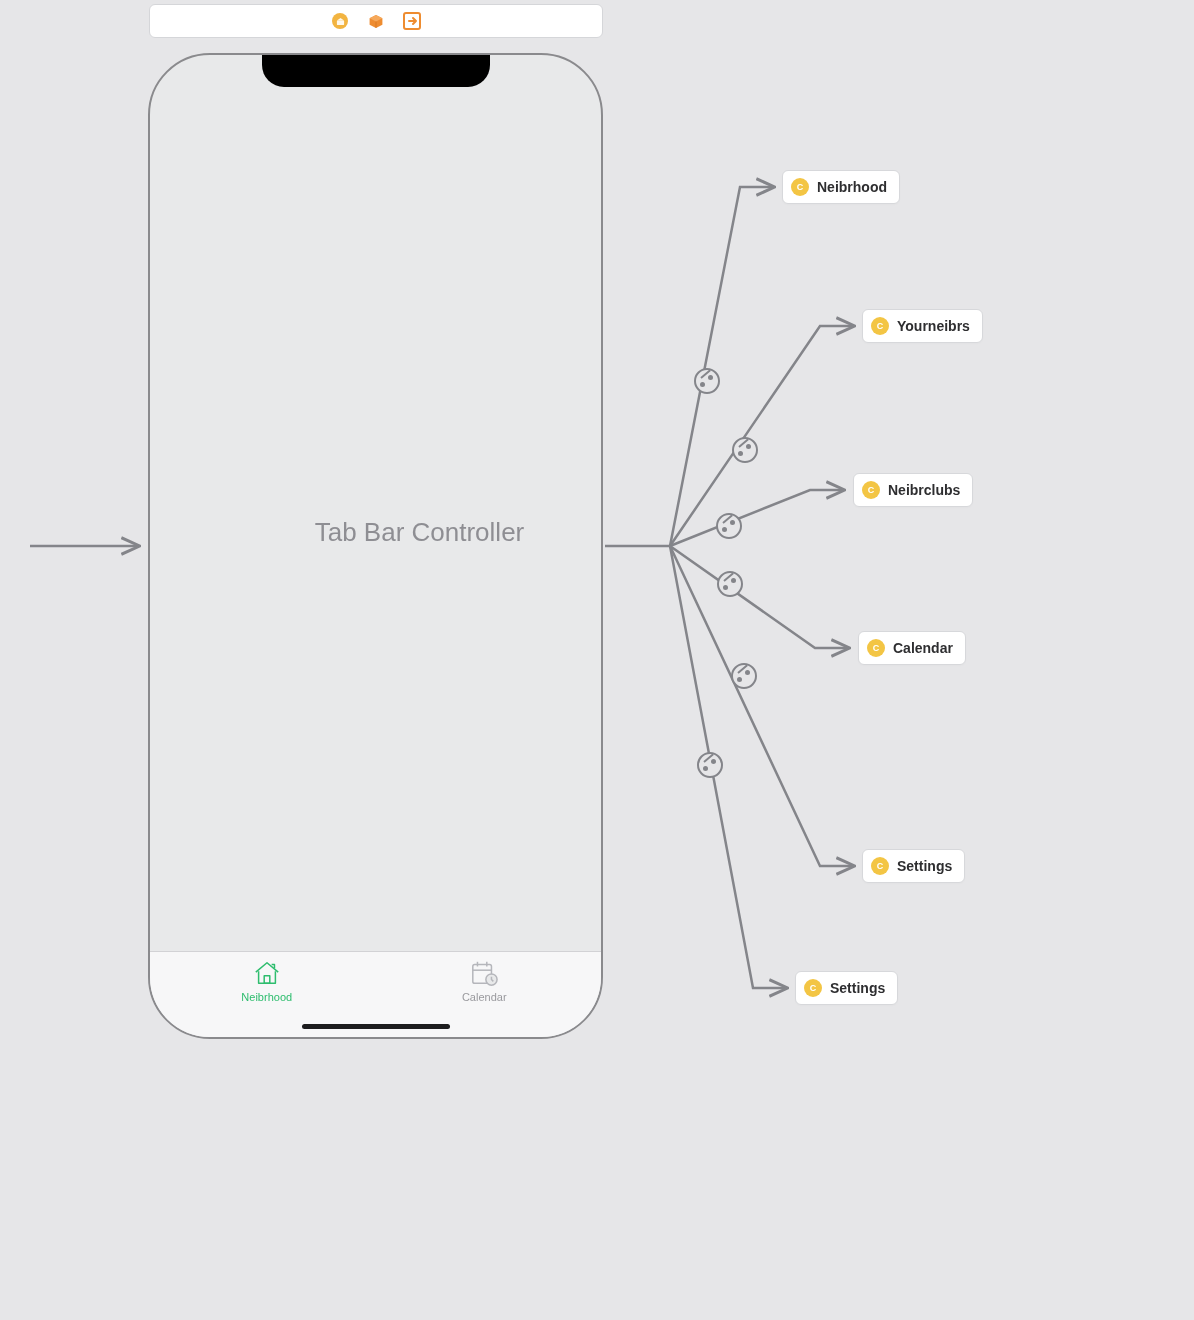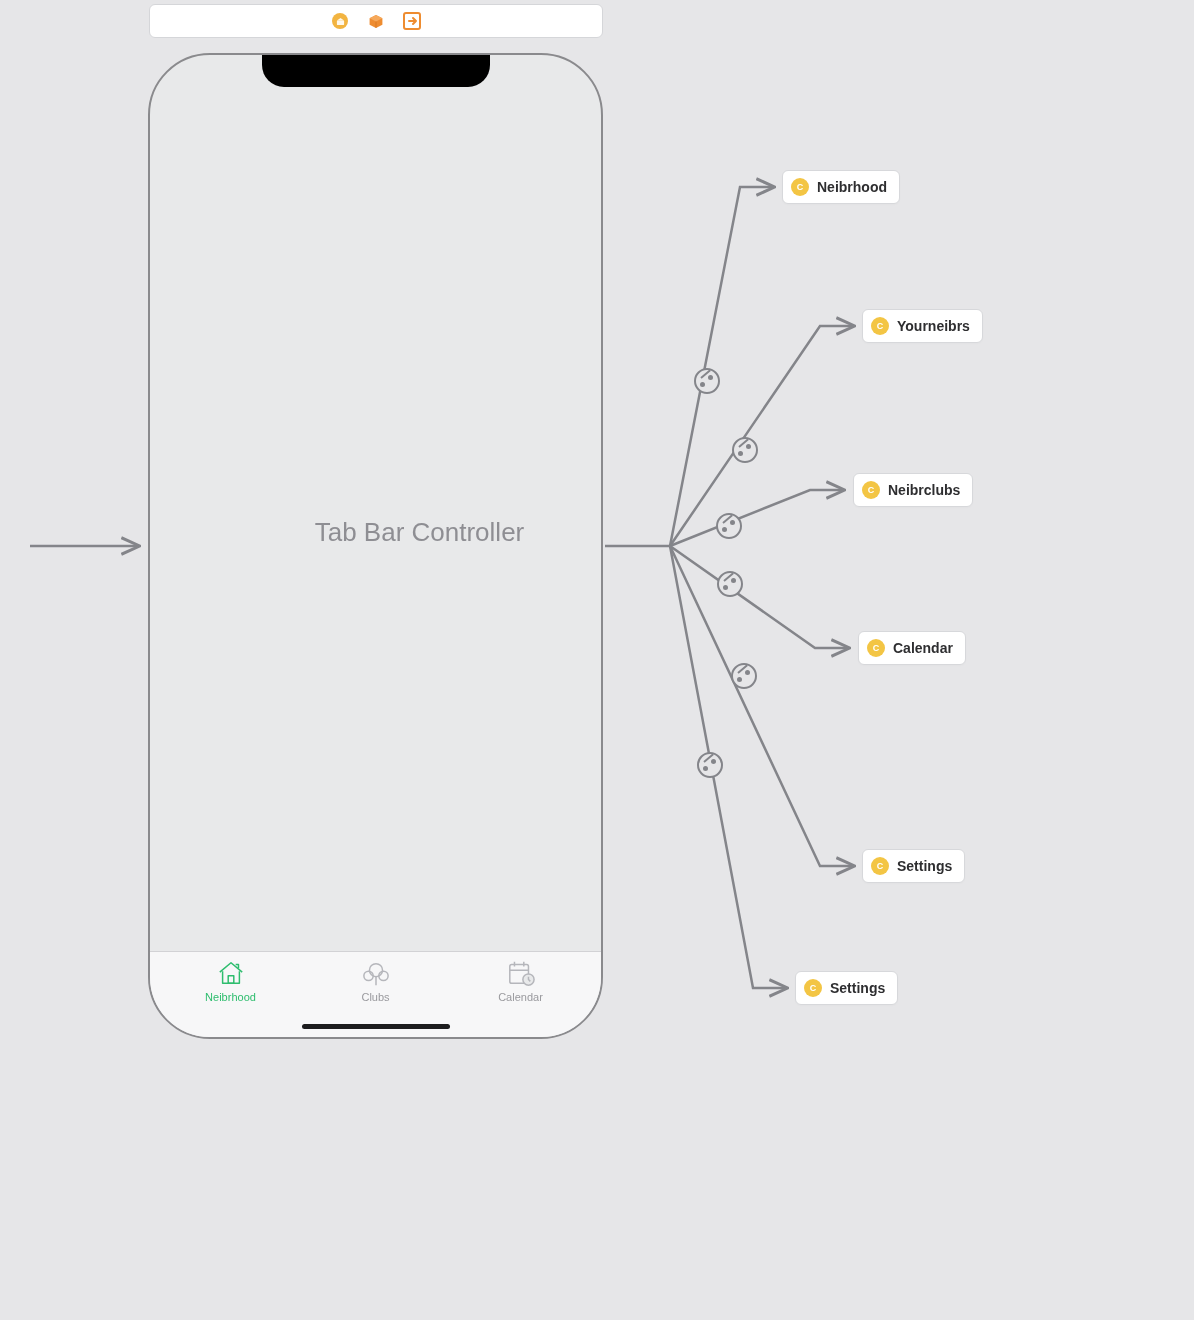--- a/index.html
+++ b/index.html
@@ -247,31 +247,20 @@
           <path d="M7,13 L7,26 L25,26 L25,13"></path>
           <rect x="13" y="18" width="6" height="8"></rect>
           <path d="M21,6 L24,6 L24,10"></path>
         </svg>
       </div>
       <span>Neibrhood</span>
     </div>
     <div class="tab">
       <div class="tab-icon">
         <svg width="30" height="28" viewBox="0 0 32 30" fill="none" stroke="#b5b6bb" stroke-width="1.6" stroke-linejoin="round">
-          <circle cx="16" cy="12" r="7"></circle>
-          <circle cx="8" cy="18" r="5"></circle>
-          <circle cx="24" cy="18" r="5"></circle>
-          <line x1="16" y1="19" x2="16" y2="28"></line>
-        </svg>
-      </div>
-      <span>Clubs</span>
-    </div>
-    <div class="tab">
-      <div class="tab-icon">
-        <svg width="30" height="28" viewBox="0 0 32 30" fill="none" stroke="#b5b6bb" stroke-width="1.6" stroke-linejoin="round">
           <rect x="4" y="6" width="20" height="20" rx="2"></rect>
           <line x1="4" y1="12" x2="24" y2="12"></line>
           <line x1="9" y1="3" x2="9" y2="8"></line>
             <line x1="19" y1="3" x2="19" y2="8"></line>
           <circle cx="24" cy="22" r="6" fill="#e8e9ea"></circle>
           <path d="M24,19 L24,22 L26,24"></path>
         </svg>
       </div>
       <span>Calendar</span>
     </div>

